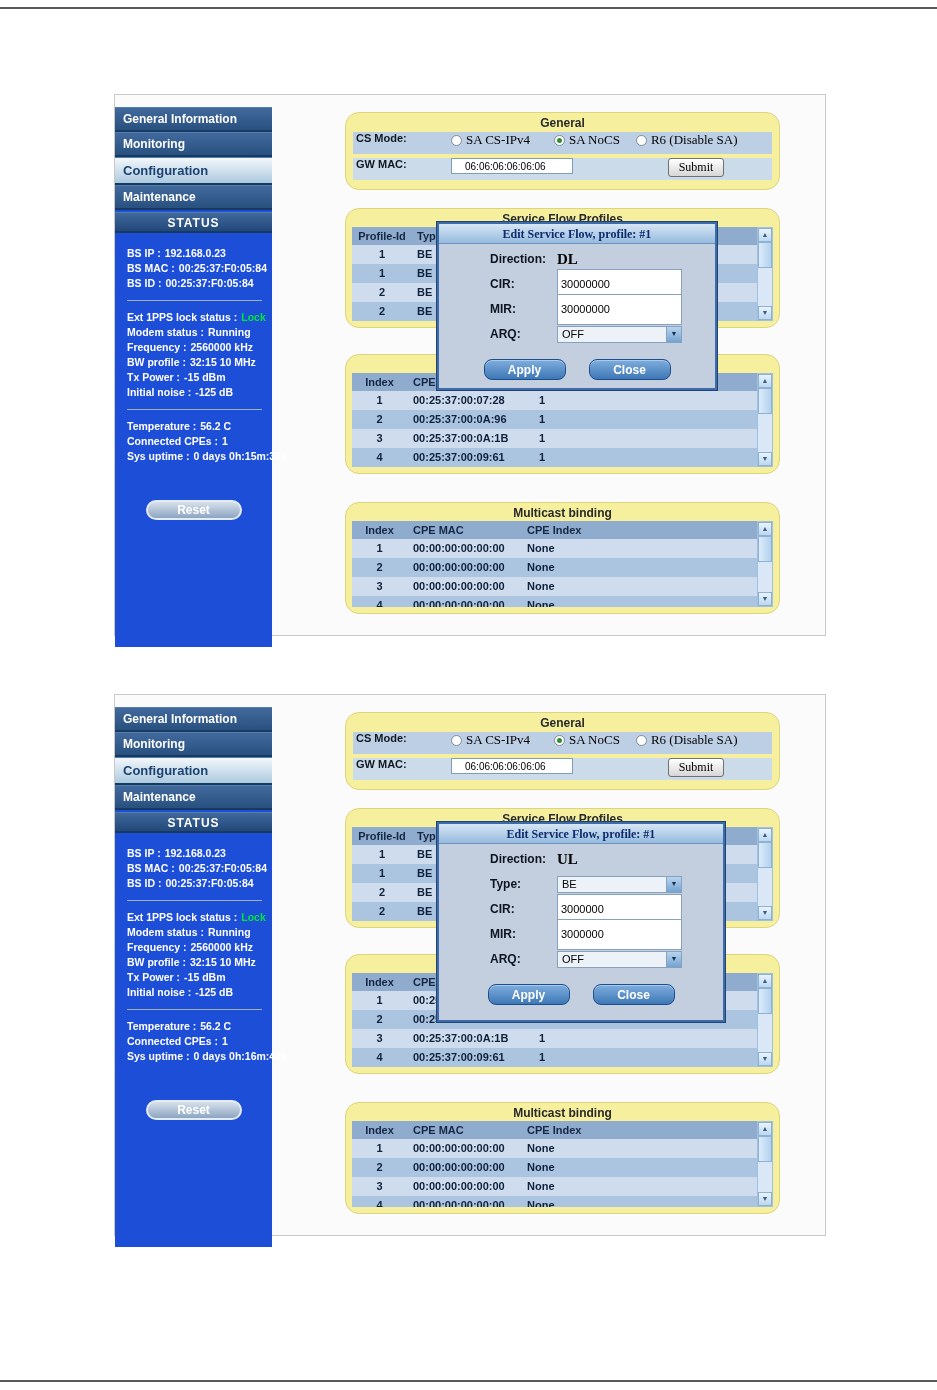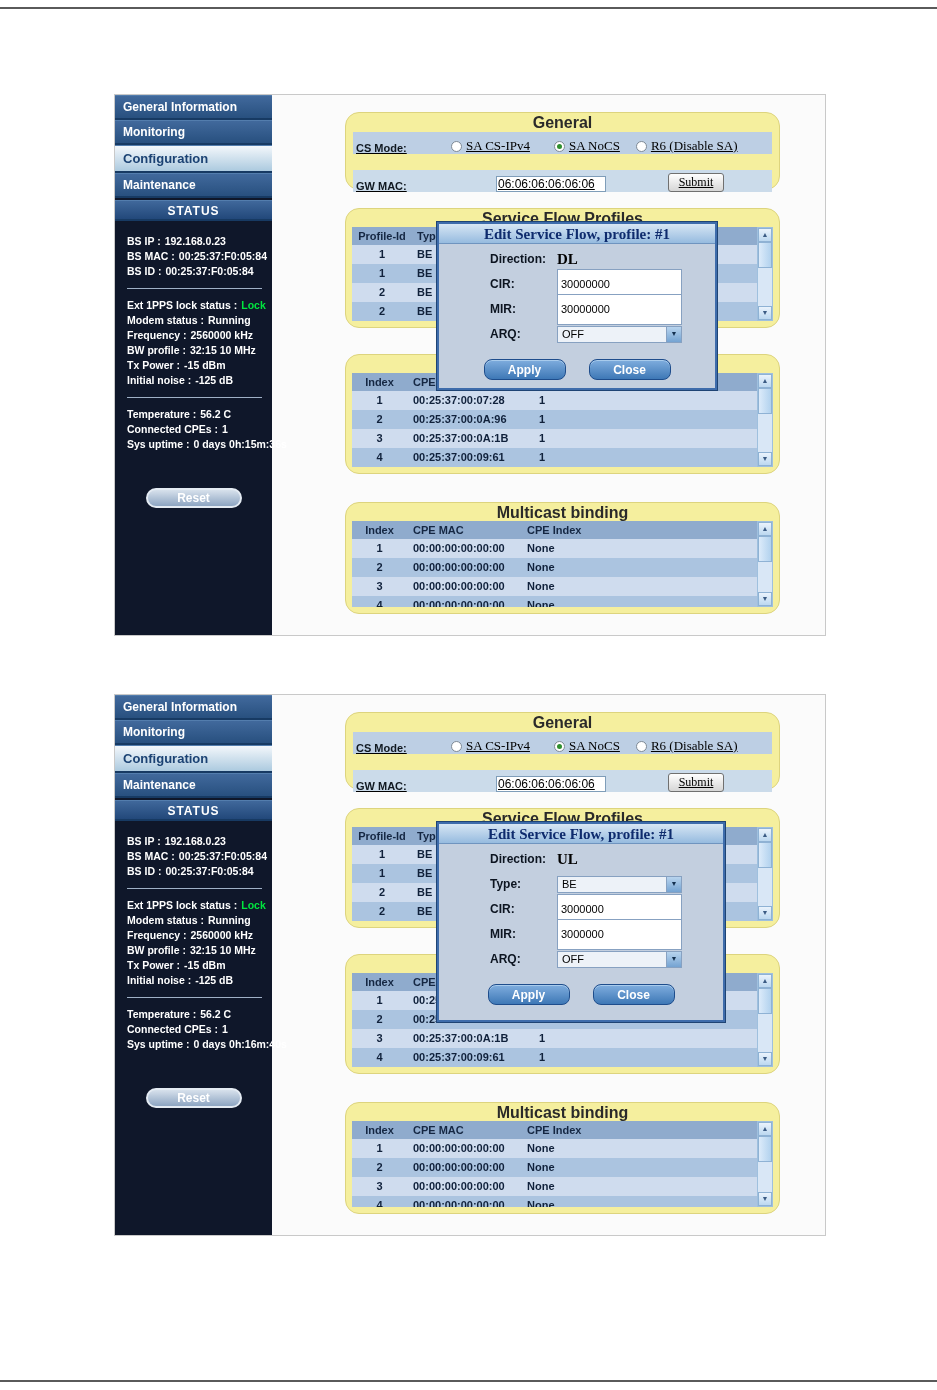--- a/index.html
+++ b/index.html
@@ -7,56 +7,56 @@
   .page { position: relative; width: 937px; height: 1390px; background: #ffffff; overflow: hidden; }
   .page-rule { position: absolute; left: 0; width: 937px; height: 2px; background: #5a5a5a; }
   #rule-top { top: 7px; }
   #rule-bottom { top: 1380px; }
 
   .shot { position: absolute; width: 710px; height: 540px; background: #fbfbfb; outline: 1px solid #c9c9c9; }
   #shot1 { left: 115px; top: 95px; }
   #shot2 { left: 115px; top: 695px; }
 
   
-  .sidebar { position: absolute; left: 0; top: 0; width: 157px; height: 540px; background: #0f172a; }
+  .sidebar { position: absolute; left: 0; top: 12px; width: 157px; height: 540px; background: #1d4ed8; }
   .menu-item { height: 25px; line-height: 23px; padding-left: 8px; font-size: 12px; font-weight: bold; color: #ffffff;
                background: linear-gradient(#41699c, #28507f); border-top: 1px solid #537dad; border-bottom: 2px solid #173a63; cursor: pointer; }
   .menu-item.active { height: 28px; line-height: 26px; background: linear-gradient(#f3f7fb, #accadf); color: #1b4273; font-size: 13px; }
   .status-band { margin-top: 2px; height: 21px; line-height: 20px; text-align: center; font-size: 12px; font-weight: bold; letter-spacing: 1px;
                  color: #ffffff; background: linear-gradient(#40689b, #22487a); border-top: 1px solid #537dad; border-bottom: 2px solid #173a63; }
   .status-block { padding: 13px 0 0 12px; }
   .status-line { font-size: 10.5px; font-weight: bold; color: #ffffff; line-height: 15px; white-space: nowrap; }
   .status-line .val { margin-left: 4px; }
   .val-green { color: #00e53e; }
   .divider { height: 1px; background: #9fb0c6; margin: 9px 10px 9px 0; }
   .reset-btn { display: block; width: 96px; height: 20px; margin: 36px auto 0; border-radius: 11px; border: 2px solid #e4ebf3;
                background: linear-gradient(#d7e1ec, #8da5c2); color: #ffffff; font-weight: bold; font-size: 12px; text-align: center; line-height: 15px; cursor: pointer; }
 
   
   .main { position: absolute; left: 190px; top: 0; width: 520px; height: 540px; background: #fbfbfb; }
   .panel { position: absolute; left: 40px; width: 435px; background: #f5ef9e; border: 1px solid #ddd47e; border-radius: 14px; }
-  .panel-title { height: 14px; line-height: 14px; text-align: center; font-size: 16px; font-weight: bold; color: #2a2a2a; margin-top: 3px; }
+  .panel-title { height: 14px; line-height: 14px; text-align: center; font-size: 12px; font-weight: bold; color: #2a2a2a; margin-top: 3px; }
   .p-general { top: 17px; height: 78px; }
   .p-sfp { top: 113px; height: 120px; }
   .p-cpe { top: 259px; height: 120px; }
   .p-mc  { top: 407px; height: 112px; }
 
   
   .g-rows { margin: 2px 7px 0; }
-  .g-row { display: flex; align-items: flex-end; height: 22px; background: #bdcfe4; margin-bottom: 16px; padding-left: 3px; text-decoration: underline; }
-  .g-row.alt { background: #cbdbea; gap: 45px; }
+  .g-row { display: flex; align-items: flex-start; height: 22px; background: #bdcfe4; margin-bottom: 4px; padding-left: 3px; }
+  .g-row.alt { background: #cbdbea; }
   .g-label { width: 95px; font-size: 11px; font-weight: bold; color: #101820; }
   .radio { display: flex; align-items: center; cursor: pointer; }
   .radio-circle { position: relative; width: 11px; height: 11px; border-radius: 50%; background: #ffffff; border: 1px solid #7e8a96; margin-right: 4px; }
   .radio-dot { position: absolute; left: 2px; top: 2px; width: 5px; height: 5px; border-radius: 50%; background: #2f8f2f; display: none; }
   .radio[data-selected="true"] .radio-dot { display: block; }
   .radio-label { font-family: "Liberation Serif", serif; font-size: 13px; color: #000000; }
   .radio.r1 { margin-right: 24px; }
   .radio.r2 { margin-right: 16px; }
-  .gw-input { width: 110px; height: 16px; border: 1px solid #7f9db9; font-size: 12px; padding: 0 1px; font-family: "Liberation Sans", sans-serif; }
+  .gw-input { width: 122px; height: 16px; border: 1px solid #7f9db9; font-size: 10px; padding: 0 13px; font-family: "Liberation Sans", sans-serif; }
   .submit-btn { margin-left: auto; margin-right: 48px; width: 56px; height: 19px; background: linear-gradient(#ffffff, #d6d6d6);
                 border: 1px solid #707070; border-radius: 3px; font-size: 12px; font-family: "Liberation Serif", serif; cursor: pointer; }
 
   
   .tbl-wrap { position: relative; margin: 1px 6px 0; }
   .tbl { margin-right: 16px; overflow: hidden; }
   .h94 .tbl, .h94 .scroll { height: 94px; }
   .h86 .tbl, .h86 .scroll { height: 86px; }
   .thead { display: flex; height: 18px; line-height: 18px; background: #8fabcd; font-size: 11px; font-weight: bold; color: #152743; }
   .trow { display: flex; height: 19px; line-height: 19px; font-size: 11px; font-weight: bold; color: #10213b; }
@@ -74,21 +74,21 @@
             color: #3c5c84; font-size: 7px; text-align: center; line-height: 12px; }
   .sb-up { top: 0; }
   .sb-down { bottom: 0; }
   .sb-thumb { position: absolute; left: 0; top: 14px; width: 14px; height: 26px; background: linear-gradient(90deg, #dcebfa, #b2d2ee); border: 1px solid #8fb2d4; }
 
   
   .dialog { position: absolute; left: 132px; top: 127px; background: #c3cfdf; border: 2px solid #3e6cab; box-shadow: 0 0 0 1px #1f4474; z-index: 5; }
   .dlg1 { width: 280px; height: 168px; }
   .dlg2 { width: 288px; height: 200px; }
   .dlg-title { height: 20px; line-height: 20px; text-align: center; background: linear-gradient(#d7e6f4, #96bbdf); border-bottom: 1px solid #6f94bf;
-               font-family: "Liberation Serif", serif; font-weight: bold; font-size: 15px; color: #0e2b6d; }
+               font-family: "Liberation Serif", serif; font-weight: bold; font-size: 12px; color: #0e2b6d; }
   .dlg-row { display: flex; align-items: center; height: 22px; margin: 3px 14px 0; }
   .dlg-row.first { margin-top: 4px; }
   .dlg-label { width: 104px; font-size: 12px; font-weight: bold; color: #0c1420; padding-left: 37px; }
   .dlg-dir { width: 125px; text-align: left; font-family: "Liberation Serif", serif; font-weight: bold; font-size: 15px; color: #000000; }
   .dlg-input { width: 125px; height: 31px; border: 1px solid #87a1c1; font-size: 11px; padding: 0 3px; background: #ffffff; font-family: "Liberation Sans", sans-serif; }
   .dlg-select { position: relative; width: 125px; height: 17px; background: #edf2f8; border: 1px solid #87a1c1; font-size: 11px; line-height: 15px; padding-left: 4px; cursor: pointer; }
   .sel-arrow { position: absolute; right: 0; top: 0; width: 15px; height: 15px; background: linear-gradient(#b8d4ee, #74a3d2); border-left: 1px solid #87a1c1;
                font-size: 7px; line-height: 14px; text-align: center; color: #14304f; }
   .dlg-buttons { display: flex; justify-content: center; gap: 23px; margin-top: 14px; }
   .dlg-btn { width: 82px; height: 21px; border: 1px solid #1e4d8c; border-radius: 8px; background: linear-gradient(#7fadde, #3e78b6);

